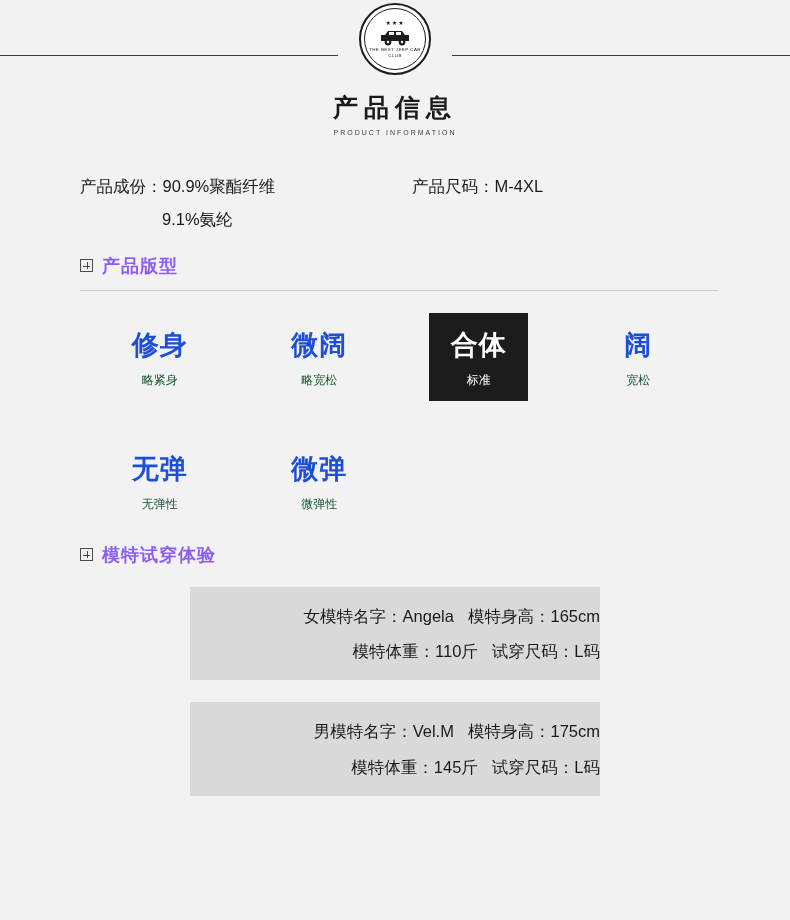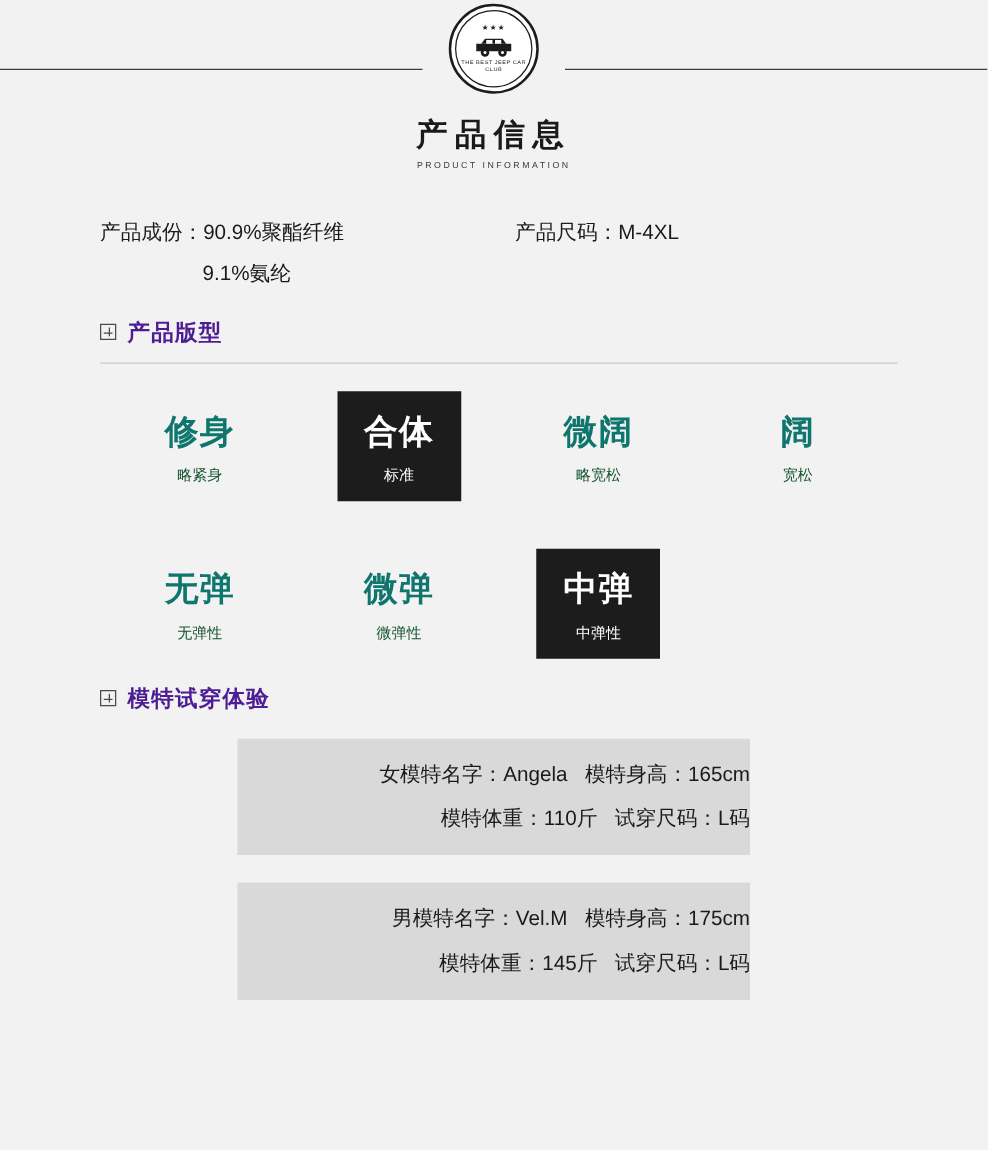--- a/index.html
+++ b/index.html
@@ -137,21 +137,21 @@
     content: "";
     position: absolute;
     background: #4a4a4a;
   }
   .plus-box::before { left: 2px; right: 2px; top: 5.5px; height: 1px; }
   .plus-box::after { top: 2px; bottom: 2px; left: 5.5px; width: 1px; }
   .sec-title {
     font-size: 18px;
     font-weight: bold;
     letter-spacing: 1px;
-    color: #4c1d95;
+    color: #8b5cf6;
   }
   .sec-rule {
     height: 1px;
     background: #c9c9c9;
     margin-top: 12px;
   }
 
   
   .fit-grid {
     display: grid;
@@ -161,21 +161,21 @@
   .fit-cell {
     display: flex;
     flex-direction: column;
     align-items: center;
     justify-content: center;
     padding: 12px 0 10px;
   }
   .fit-cell .big {
     font-size: 27px;
     font-weight: bold;
-    color: #0f766e;
+    color: #1d4ed8;
     letter-spacing: 1px;
   }
   .fit-cell .small {
     font-size: 12px;
     color: #14532d;
     margin-top: 9px;
   }
   .fit-cell.active {
     background: #1c1c1c;
     width: 99px;
@@ -259,48 +259,44 @@
       <span class="plus-box"></span>
       <span class="sec-title">产品版型</span>
     </div>
     <div class="sec-rule"></div>
 
     <div class="fit-grid">
       <div class="fit-cell">
         <div class="big">修身</div>
         <div class="small">略紧身</div>
       </div>
+      <div class="fit-cell">
+        <div class="big">微阔</div>
+        <div class="small">略宽松</div>
+      </div>
       <div class="fit-cell active">
         <div class="big">合体</div>
         <div class="small">标准</div>
       </div>
       <div class="fit-cell">
-        <div class="big">微阔</div>
-        <div class="small">略宽松</div>
-      </div>
-      <div class="fit-cell">
         <div class="big">阔</div>
         <div class="small">宽松</div>
       </div>
     </div>
 
     <div class="fit-row-gap"></div>
 
     <div class="fit-grid">
       <div class="fit-cell">
         <div class="big">无弹</div>
         <div class="small">无弹性</div>
       </div>
       <div class="fit-cell">
         <div class="big">微弹</div>
         <div class="small">微弹性</div>
-      </div>
-      <div class="fit-cell active">
-        <div class="big">中弹</div>
-        <div class="small">中弹性</div>
       </div>
     </div>
   </div>
 
   <div class="section" style="margin-top:20px;">
     <div class="sec-head">
       <span class="plus-box"></span>
       <span class="sec-title">模特试穿体验</span>
     </div>
   </div>

